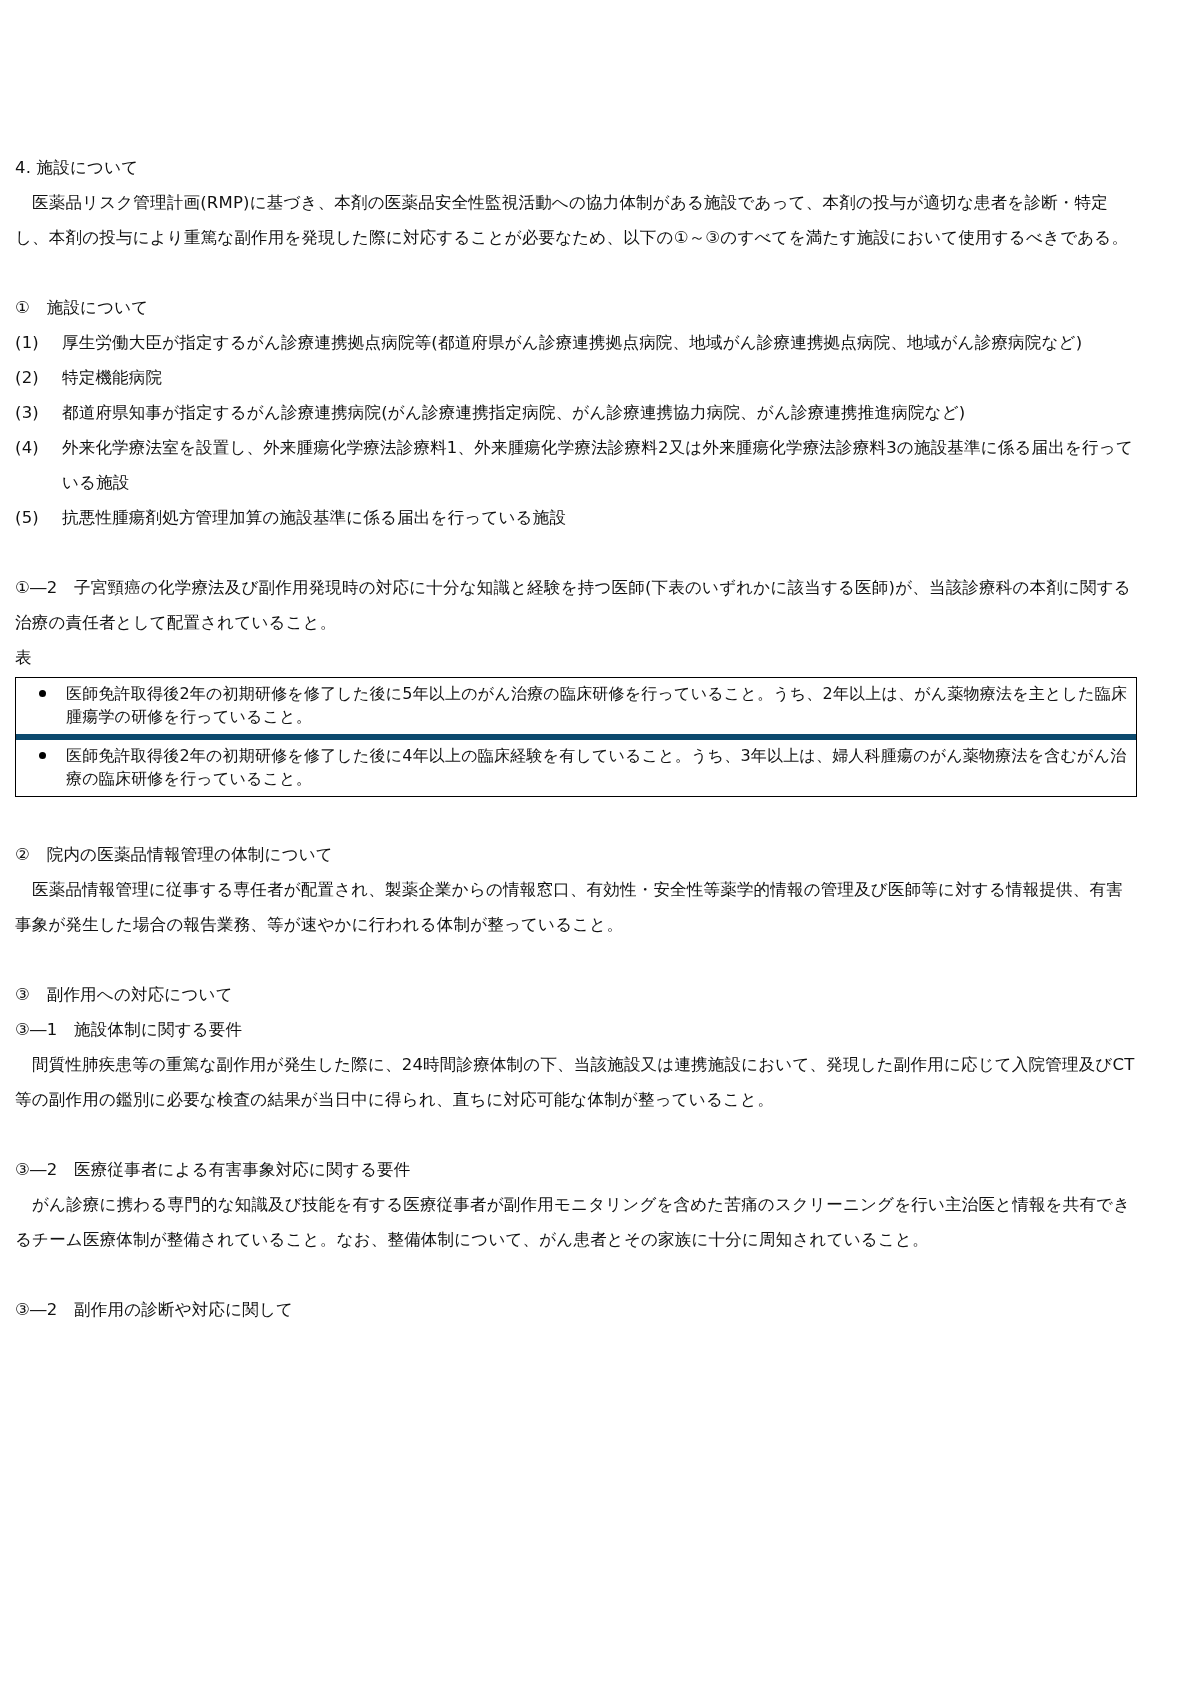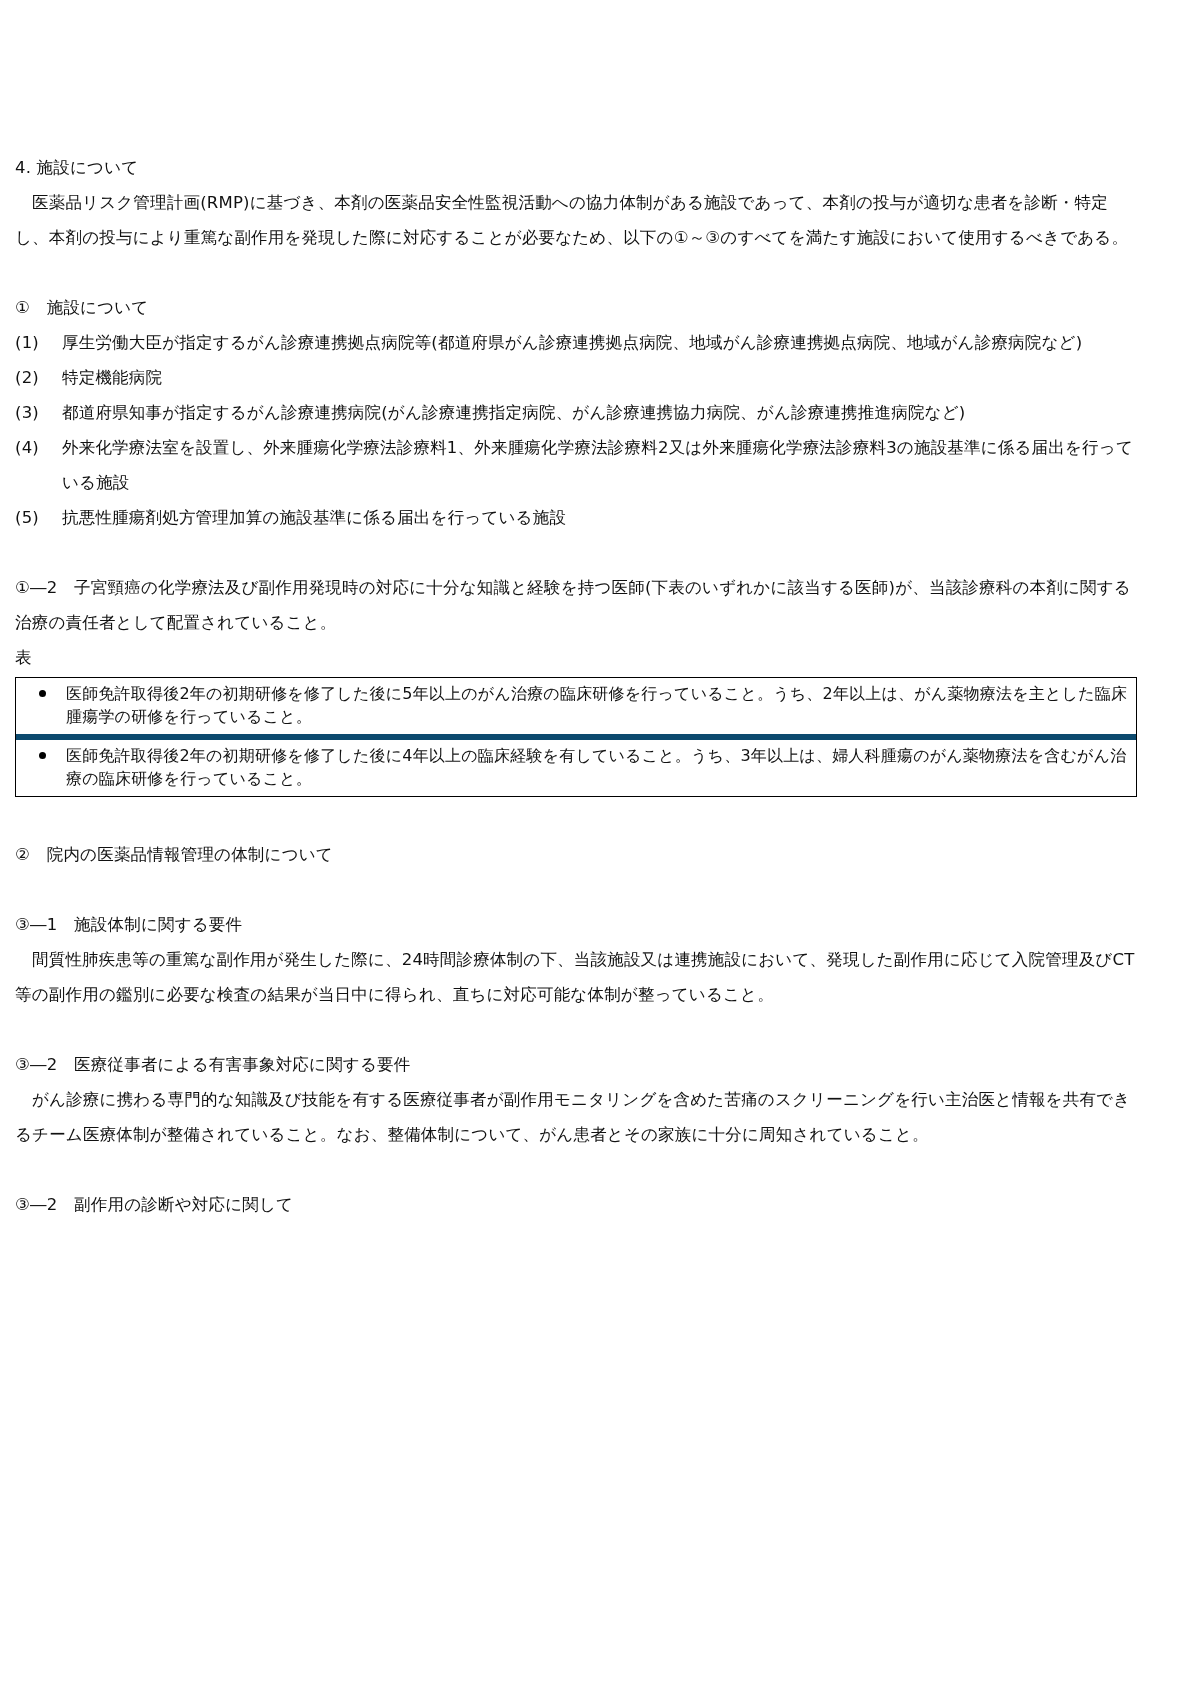--- a/index.html
+++ b/index.html
@@ -105,23 +105,25 @@
       <div class="bullet">
           <span></span>
         </div>
       <div class="bullet-text">医師免許取得後2年の初期研修を修了した後に4年以上の臨床経験を有していること。うち、3年以上は、婦人科腫瘍のがん薬物療法を含むがん治療の臨床研修を行っていること。</div>
     </div>
   </div>
 
   <div class="gap" style="height:40px"></div>
 
   <div class="line">②　院内の医薬品情報管理の体制について</div>
+  <div class="para">医薬品情報管理に従事する専任者が配置され、製薬企業からの情報窓口、有効性・安全性等薬学的情報の管理及び医師等に対する情報提供、有害事象が発生した場合の報告業務、等が速やかに行われる体制が整っていること。</div>
 
   <div class="gap"></div>
 
+  <div class="line">③　副作用への対応について</div>
   <div class="line">③―1　施設体制に関する要件</div>
   <div class="para">間質性肺疾患等の重篤な副作用が発生した際に、24時間診療体制の下、当該施設又は連携施設において、発現した副作用に応じて入院管理及びCT等の副作用の鑑別に必要な検査の結果が当日中に得られ、直ちに対応可能な体制が整っていること。</div>
 
   <div class="gap"></div>
 
   <div class="line">③―2　医療従事者による有害事象対応に関する要件</div>
   <div class="para">がん診療に携わる専門的な知識及び技能を有する医療従事者が副作用モニタリングを含めた苦痛のスクリーニングを行い主治医と情報を共有できるチーム医療体制が整備されていること。なお、整備体制について、がん患者とその家族に十分に周知されていること。</div>
 
   <div class="gap"></div>
 

